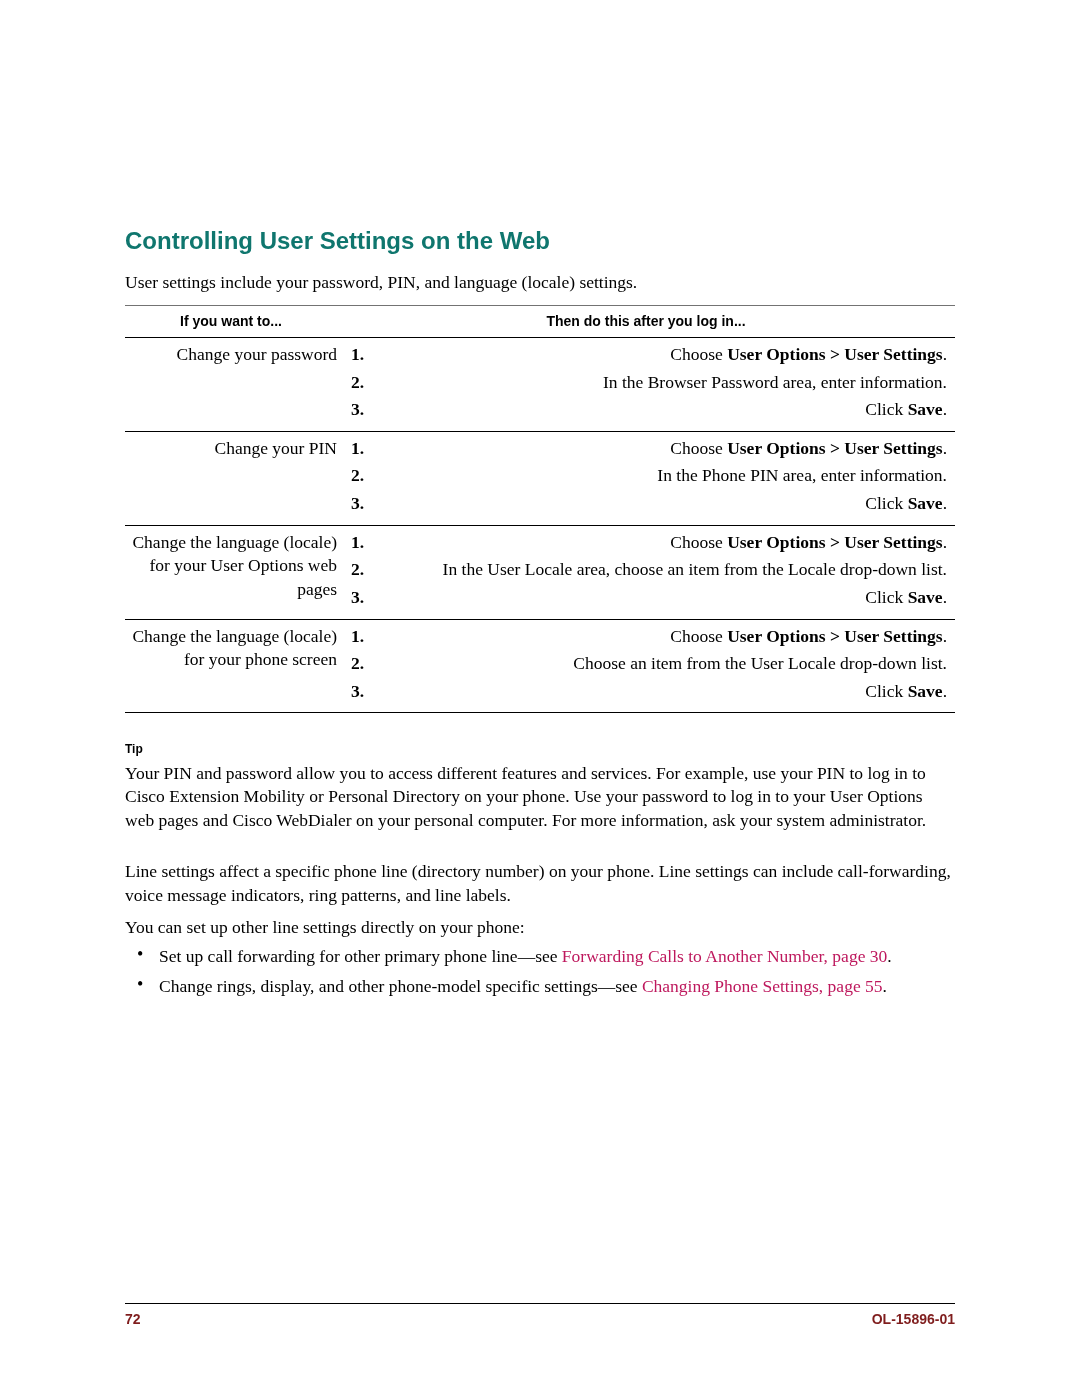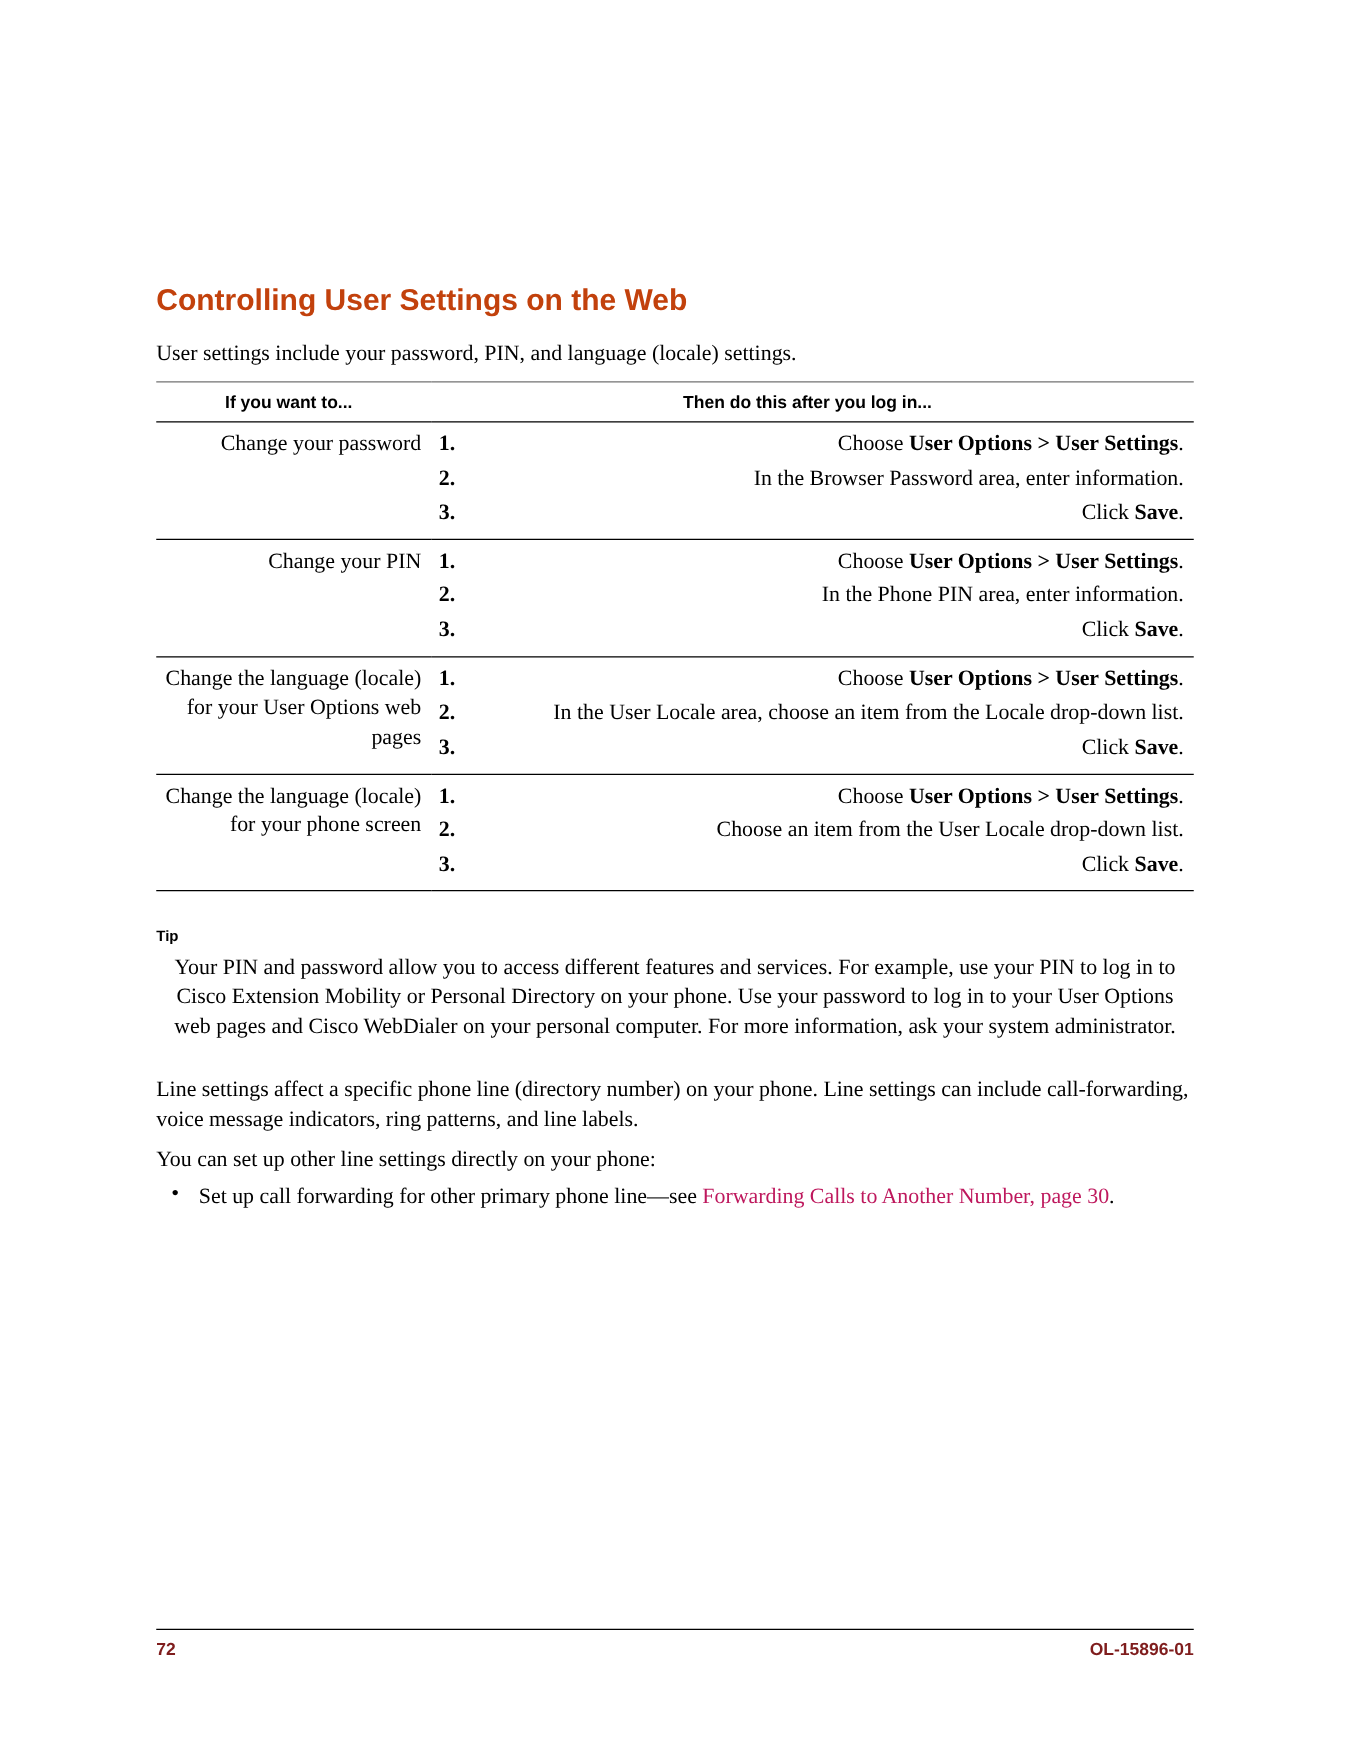--- a/index.html
+++ b/index.html
@@ -14,21 +14,21 @@
   }
   .page {
     width: 1080px;
     height: 1397px;
     padding: 225px 125px 0 125px;
     position: relative;
   }
   h2.section-heading {
     font-family: Arial, Helvetica, sans-serif;
     font-weight: bold;
-    color: #c2410c;
+    color: #0f766e;
     font-size: 24px;
     margin: 0 0 14px 0;
   }
   .intro {
     margin: 0 0 10px 0;
   }
   table.proc {
     border-collapse: collapse;
     width: 100%;
     margin-top: 4px;
@@ -71,21 +71,20 @@
   .nav-path { font-weight: bold; }
   .save-word { font-weight: bold; }
   .tip-heading {
     font-family: Arial, Helvetica, sans-serif;
     font-weight: bold;
     font-size: 12px;
     margin: 28px 0 4px 0;
   }
   .tip-body {
     margin: 0 0 28px 0;
-    text-align: center;
   }
   .sec2-intro {
     margin: 0 0 8px 0;
   }
   .sec2-lead {
     margin: 0 0 6px 0;
   }
   ul.bullets {
     margin: 0;
     padding: 0 0 0 26px;
@@ -182,20 +181,23 @@
   <div class="tip-heading">Tip</div>
   <p class="tip-body">Your PIN and password allow you to access different features and services. For example, use your PIN to log in to Cisco Extension Mobility or Personal Directory on your phone. Use your password to log in to your User Options web pages and Cisco WebDialer on your personal computer. For more information, ask your system administrator.</p>
 
   <p class="sec2-intro">Line settings affect a specific phone line (directory number) on your phone. Line settings can include call-forwarding, voice message indicators, ring patterns, and line labels.</p>
   <p class="sec2-lead">You can set up other line settings directly on your phone:</p>
 
   <ul class="bullets">
     <li>
       <span>Set up call forwarding for other primary phone line—see </span><span class="xref">Forwarding Calls to Another Number, page 30</span><span>.</span>
     </li>
+    <li>
+      <span>Change rings, display, and other phone-model specific settings—see </span><span class="xref">Changing Phone Settings, page 55</span><span>.</span>
+    </li>
   </ul>
 
   <div class="footer">
     <span>72</span>
     <span>OL-15896-01</span>
   </div>
 
 </div>
 
 </body></html>

